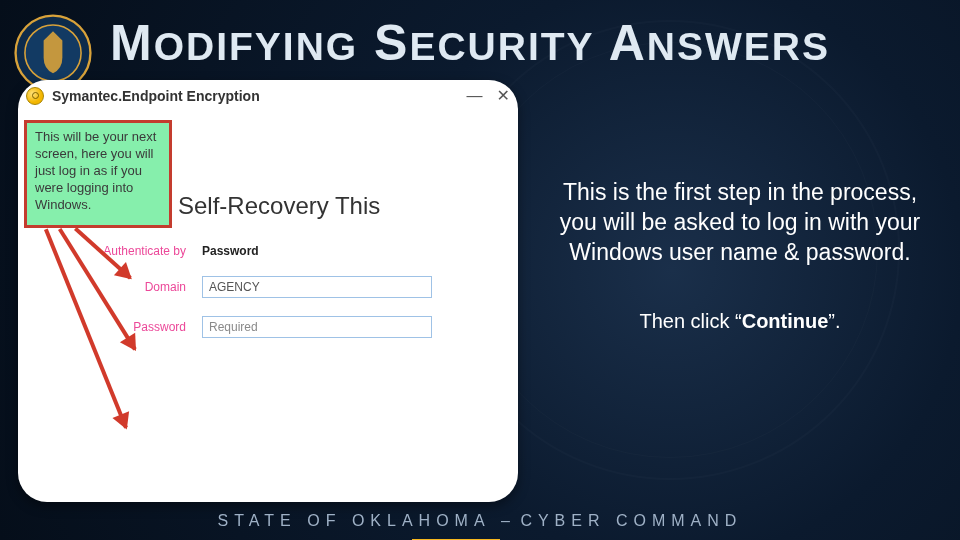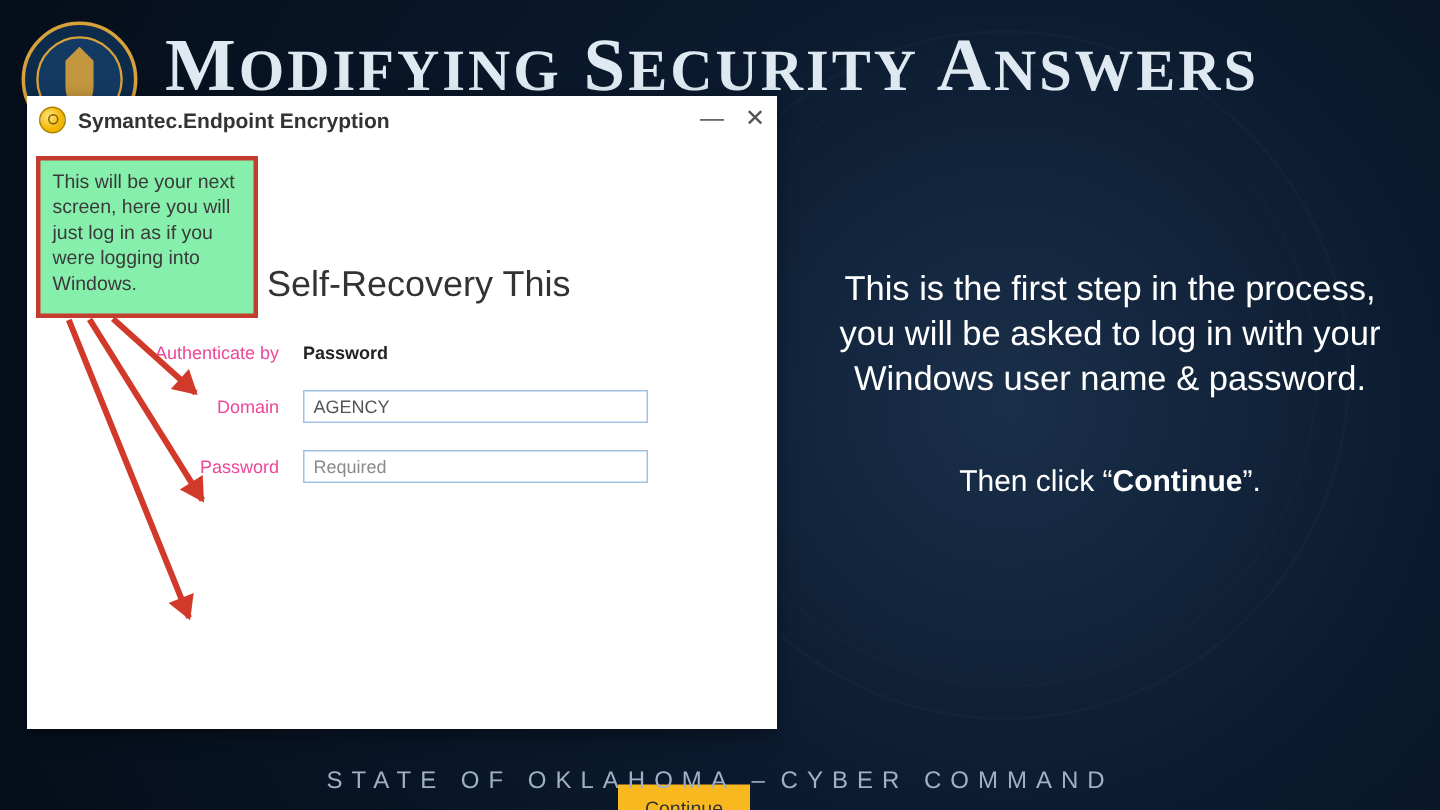--- a/index.html
+++ b/index.html
@@ -38,33 +38,33 @@
 
   
   .title {
     position: absolute;
     top: 14px; left: 110px; right: 10px;
     font-size: 50px;
     font-weight: 700;
     letter-spacing: 2px;
     color: #dfe9f2;
     white-space: nowrap;
-    font-family: Liberation Serif, serif;
   }
   .title .sc { font-size: 0.78em; }
 
   
   .panel {
     position: absolute;
-    top: 64px; left: 18px;
+    top: 80px; left: 18px;
     width: 500px; height: 422px;
     background: #fff;
     color: #2b2b2b;
     font-family: "Segoe UI", Arial, sans-serif;
     box-shadow: 0 4px 12px rgba(0,0,0,0.4);
+    border-radius: 29px;
   }
 
   
   .win-header {
     display:flex;
     align-items:center;
     height: 32px;
     padding: 0 8px;
   }
   .win-header .app-ico {

